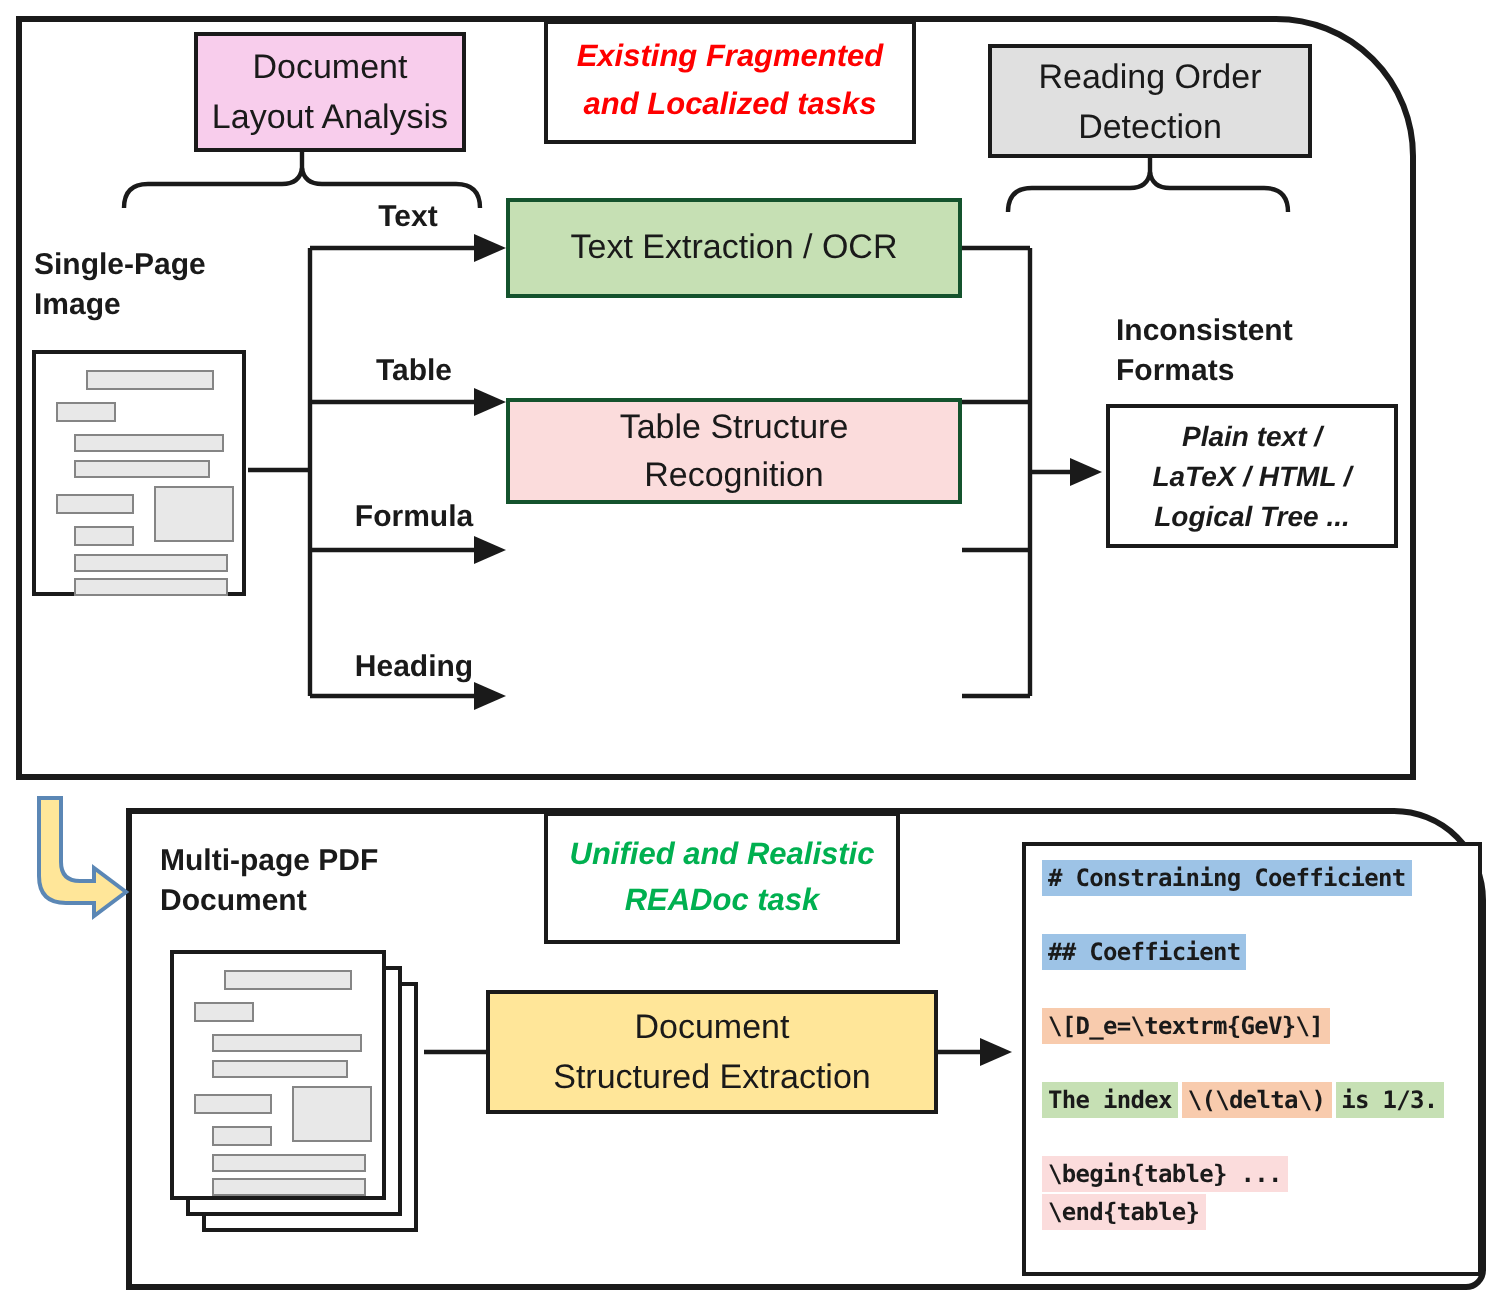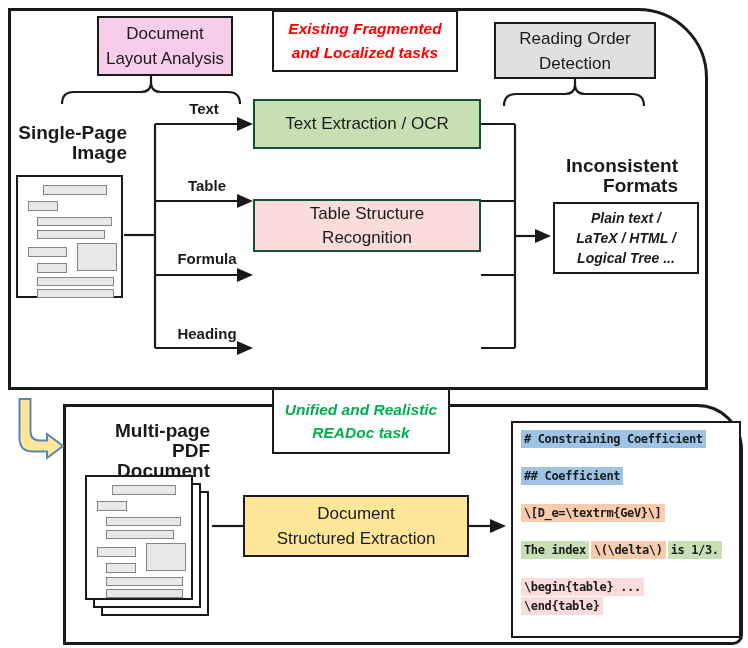--- a/index.html
+++ b/index.html
@@ -6,21 +6,21 @@
   #canvas{position:relative;width:748px;height:648px;background:#fff;overflow:hidden;
           font-family:"Liberation Sans",sans-serif;color:#1a1a1a;}
   .abs{position:absolute;}
   svg.wires{position:absolute;left:0;top:0;width:748px;height:648px;z-index:1;}
   .panel{position:absolute;border:3px solid #1a1a1a;background:transparent;z-index:0;box-sizing:border-box;}
   .panel-top{left:8px;top:8px;width:700px;height:382px;border-radius:0 70px 0 0;}
   .panel-bottom{left:63px;top:404px;width:680px;height:241px;border-radius:0 46px 10px 0;}
   .lblbox{position:absolute;border:2px solid #1a1a1a;box-sizing:border-box;z-index:2;
           display:flex;flex-direction:column;justify-content:center;align-items:center;text-align:center;background:#fff;}
   .t17{font-size:17px;line-height:25px;}
-  .t15b{font-size:19px;font-weight:bold;line-height:20px;text-align:right;}
+  .t15b{font-size:15px;font-weight:bold;line-height:20px;text-align:left;}
   .italic-task{font-style:italic;font-weight:bold;font-size:15.5px;line-height:24px;}
   .red{color:#FF0000;}
   .green{color:#00B050;}
   .branch-label{position:absolute;width:92px;text-align:center;z-index:2;font-size:15px;font-weight:bold;}
   .taskbox{position:absolute;left:253px;width:228px;border:2px solid #14532d;box-sizing:border-box;z-index:2;
            display:flex;flex-direction:column;justify-content:center;align-items:center;text-align:center;
            font-size:17px;line-height:24px;}
   .formats-box{font-style:italic;font-weight:bold;font-size:14px;line-height:20px;}
   .pageicon{position:absolute;background:#fff;border:2px solid #1a1a1a;box-sizing:border-box;z-index:2;}
   .bar{position:absolute;background:#e8e8e8;border:1.5px solid #858585;box-sizing:border-box;}
@@ -149,21 +149,21 @@
       <div class="bar" style="left: 10px; top: 24px; width: 30px; height: 10px;"></div>
       <div class="bar" style="left: 19px; top: 40px; width: 75px; height: 9px;"></div>
       <div class="bar" style="left: 19px; top: 53px; width: 68px; height: 9px;"></div>
       <div class="bar" style="left: 10px; top: 70px; width: 39px; height: 10px;"></div>
       <div class="bar" style="left: 59px; top: 66px; width: 40px; height: 28px;"></div>
       <div class="bar" style="left: 19px; top: 86px; width: 30px; height: 10px;"></div>
       <div class="bar" style="left: 19px; top: 100px; width: 77px; height: 9px;"></div>
       <div class="bar" style="left: 19px; top: 112px; width: 77px; height: 9px;"></div>
     </div>
 
-  <div class="lblbox italic-task green" style="left:272px;top:388px;width:178px;height:66px;line-height:23px;">
+  <div class="lblbox italic-task green" style="left:272px;top:406px;width:178px;height:66px;line-height:23px;">
     <div>Unified and Realistic</div>
     <div>READoc task</div>
   </div>
 
   <div class="lblbox t17" style="left:243px;top:495px;width:226px;height:62px;background:#FFE699;">
     <div>Document</div>
     <div>Structured Extraction</div>
   </div>
 
   <div class="codebox">

